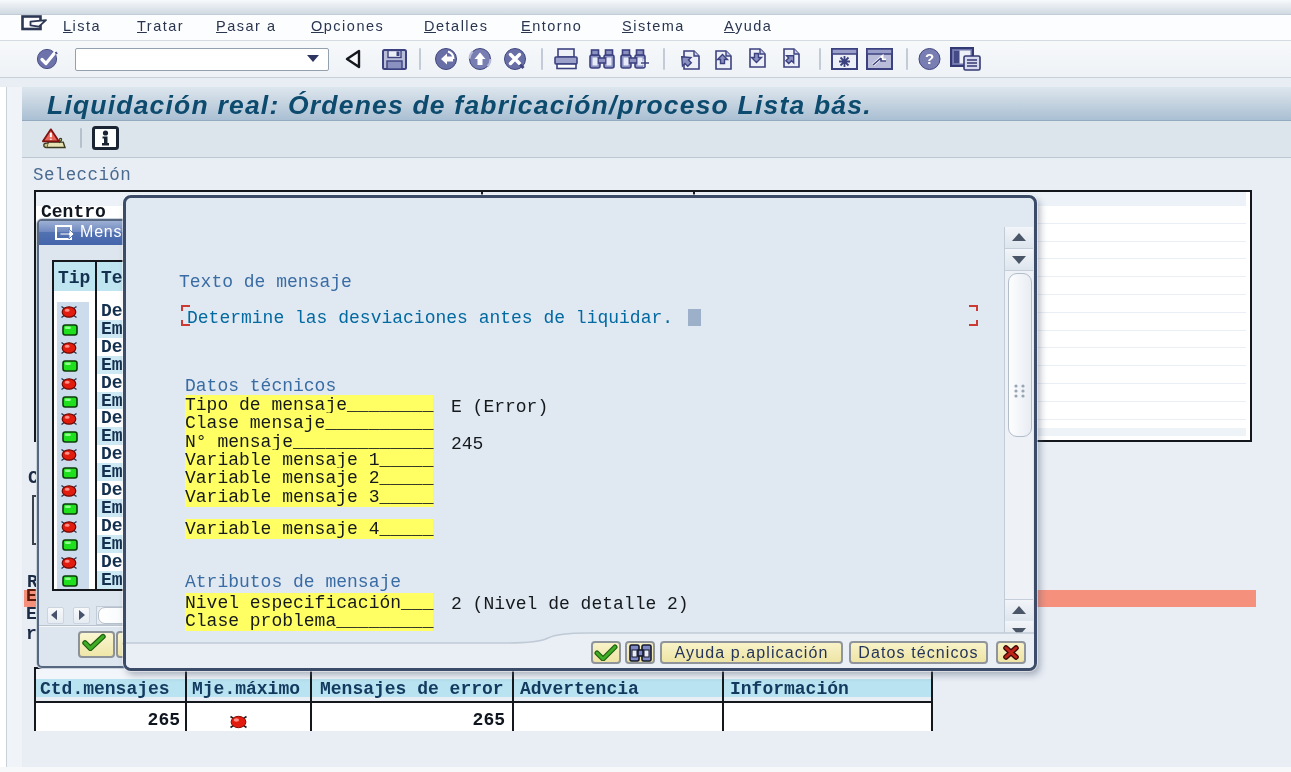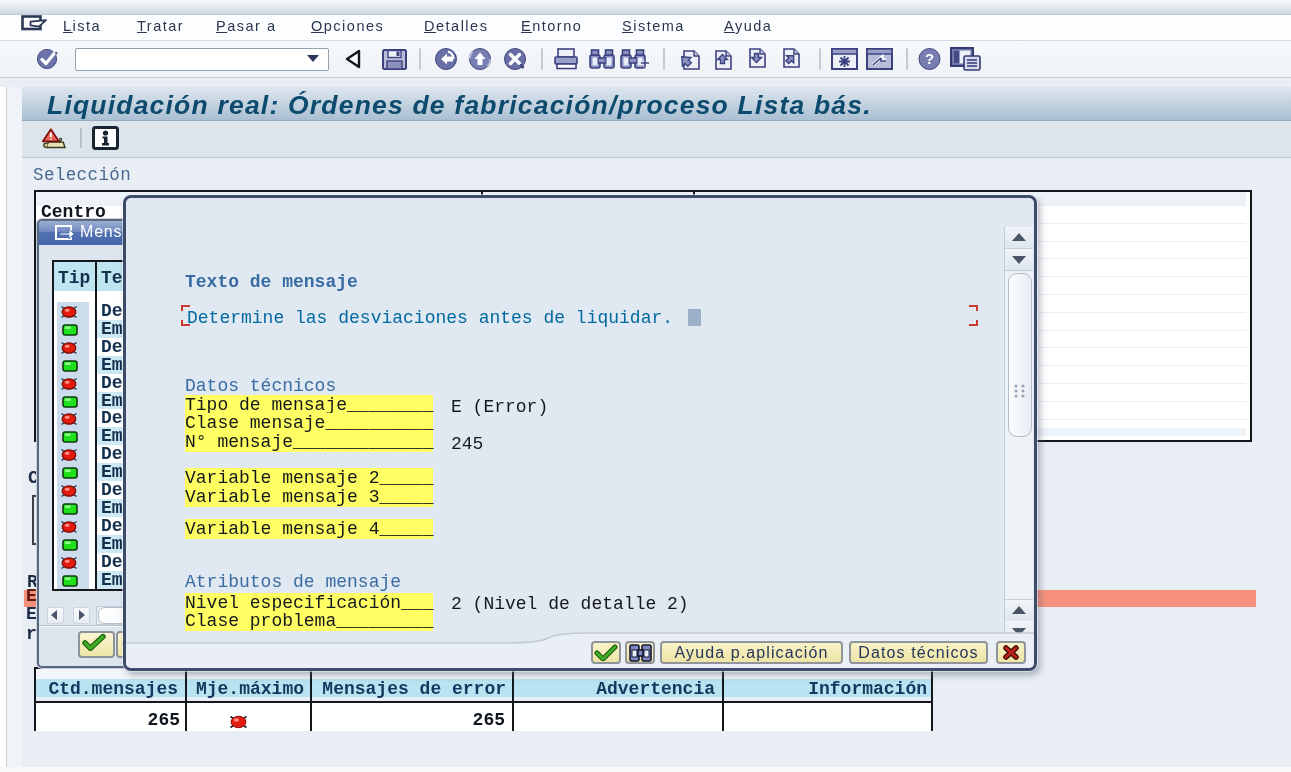--- a/index.html
+++ b/index.html
@@ -26,21 +26,21 @@
 #selstripes{left:0px;top:14px;width:1210px;height:222px;background:repeating-linear-gradient(180deg,#fff 0px,#fff 16.8px,#e9eff5 16.8px,#e9eff5 17.8px);}
 #selfoot{left:0px;top:236px;width:1210px;height:8px;background:#eef3f8;}
 .vtick{position:absolute;top:0;width:2px;height:5px;background:#14181c;}
 #centro{left:41px;top:202px;font-size:18px;color:#10161f;}
 
 #pinkbar{left:24px;top:590px;width:1232px;height:17px;background:#f5907d;}
 .cutch{position:absolute;font-family:"Liberation Mono",monospace;font-weight:700;font-size:18px;color:#1c2b45;}
 
 .btl{position:absolute;background:#14181c;}
 #bt-hdr{left:36px;top:679px;width:895px;height:18px;background:#b9e3f0;}
-.bth{position:absolute;top:679px;font-size:18px;color:#123a5e;text-align:right;}
+.bth{position:absolute;top:679px;font-size:18px;color:#123a5e;text-align:left;}
 .btd{position:absolute;top:710px;font-size:18px;color:#10161f;text-align:right;}
 
 #win-mens{left:37px;top:219px;width:301px;height:445px;background:#dde6ef;border:2px solid #57677f;border-radius:5px;overflow:hidden;box-shadow:0 0 0 1px #c8d2dd;}
 #wm-title{position:absolute;left:0;top:0;width:100%;height:24px;background:linear-gradient(#9db0d4,#7089c0 45%,#5272b2 46%,#4465ab);}
 #wm-ttl{position:absolute;left:41px;top:2px;color:#fff;font-size:16px;font-weight:400;letter-spacing:.8px;}
 #wm-tbl{position:absolute;left:13px;top:39px;width:300px;height:331px;background:#fff;border:2px solid #14181c;box-sizing:border-box;}
 .mrow{position:absolute;left:0;width:296px;height:18px;}
 .tipcell{position:absolute;left:0px;top:0;width:41px;height:100%;background:#fff;}
 .tipstripe{position:absolute;left:3px;top:0;width:32px;height:100%;background:#ccdcec;}
 .texcell{position:absolute;left:43px;top:0;right:0;height:100%;}
@@ -473,33 +473,34 @@
           <path d="M4 11 L10 17 L24 4" fill="none" stroke="#1e5c10" stroke-width="6" stroke-linecap="round" stroke-linejoin="round"></path>
           <path d="M4 11 L10 17 L24 4" fill="none" stroke="#3fae25" stroke-width="3.4" stroke-linecap="round" stroke-linejoin="round"></path>
         </svg></div>
   <div class="wmbtn" style="left:77px;top:410px;width:33px;height:23px;"><svg width="24" height="21" viewBox="0 0 24 21" style="margin:0 0 0 3px">
           <circle cx="11" cy="10" r="8.5" fill="#f2d22e" stroke="#5a4a10" stroke-width="2"></circle>
           <path d="M11 1.5 A 8.5 8.5 0 0 0 2.5 10" fill="none" stroke="#fff8d0" stroke-width="2.5"></path>
         </svg></div>
 </div>
 
 <div class="abs" id="win-ayuda">
-  <span class="dtx mono blu" style="left:59px;top:74px;font-weight:bold;">Texto de mensaje</span>
+  <span class="dtx mono blu" style="left:53px;top:74px;">Texto de mensaje</span>
   <svg class="abs" style="left:55px;top:107px;" width="10" height="21" viewBox="0 0 10 21">
         <path d="M1 6 L1 1 L9 1 M1 15 L1 20 L9 20" fill="none" stroke="#cc3a33" stroke-width="2"></path>
       </svg>
   <svg class="abs" style="left:842px;top:107px;" width="10" height="21" viewBox="0 0 10 21">
         <path d="M9 6 L9 1 L1 1 M9 15 L9 20 L1 20" fill="none" stroke="#cc3a33" stroke-width="2"></path>
       </svg>
   <span class="dtx mono" style="left:61px;top:110px;">Determine las desviaciones antes de liquidar.</span>
   <div class="abs" style="left:562px;top:111px;width:13px;height:17px;background:#9cb0ca;"></div>
   <span class="dtx mono blu" style="left:59px;top:178px;">Datos técnicos</span>
   <span class="dtx mono ylw" style="left:59px;top:197px;">Tipo de mensaje________</span>
   <span class="dtx mono ylw" style="left:59px;top:215px;">Clase mensaje__________</span>
   <span class="dtx mono ylw" style="left:59px;top:234px;">N° mensaje_____________</span>
+  <span class="dtx mono ylw" style="left:59px;top:252px;">Variable mensaje 1_____</span>
   <span class="dtx mono ylw" style="left:59px;top:270px;">Variable mensaje 2_____</span>
   <span class="dtx mono ylw" style="left:59px;top:289px;">Variable mensaje 3_____</span>
   <span class="dtx mono ylw" style="left:59px;top:321px;">Variable mensaje 4_____</span>
   <span class="dtx mono val" style="left:325px;top:199px;">E (Error)</span>
   <span class="dtx mono val" style="left:325px;top:236px;">245</span>
   <span class="dtx mono blu" style="left:59px;top:374px;">Atributos de mensaje</span>
   <span class="dtx mono ylw" style="left:59px;top:395px;">Nivel especificación___</span>
   <span class="dtx mono val" style="left:325px;top:396px;">2 (Nivel de detalle 2)</span>
   <span class="dtx mono ylw" style="left:59px;top:413px;">Clase problema_________</span>
   <div id="wa-sb">

